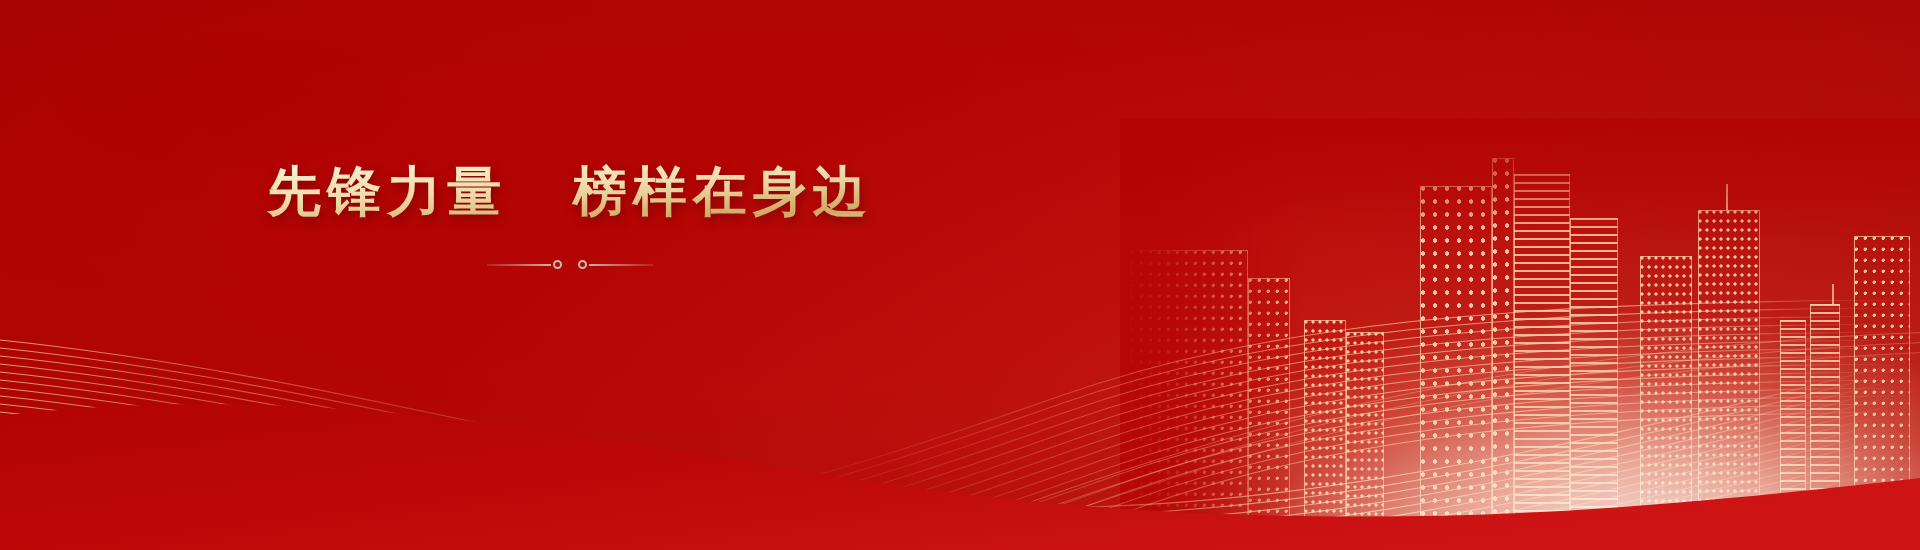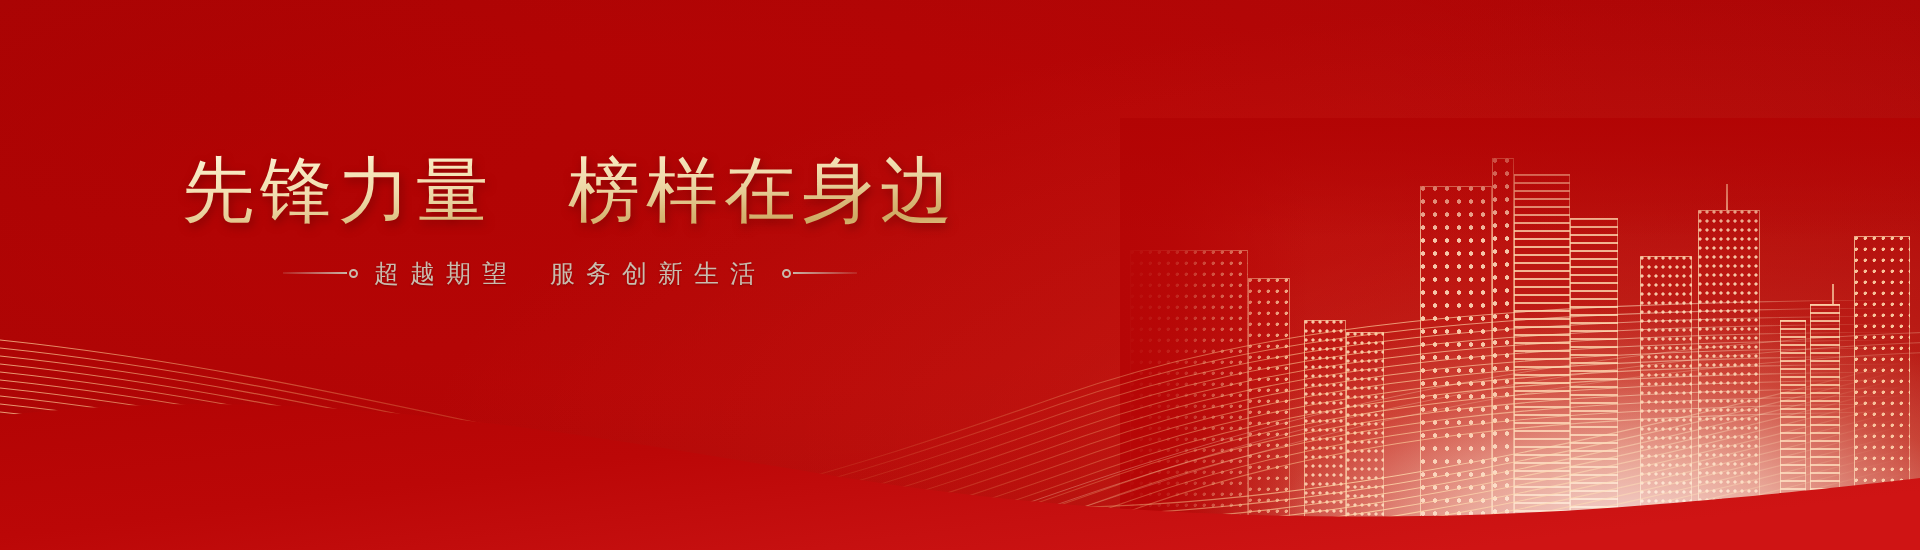--- a/index.html
+++ b/index.html
@@ -90,39 +90,39 @@
   .botwave{position:absolute;left:0;bottom:0;width:1920px;height:230px;pointer-events:none;}
 
   
   .textwrap{
     position:absolute;left:0;top:0;width:1140px;height:550px;
     display:flex;flex-direction:column;align-items:center;justify-content:flex-start;
     padding-top:150px;
   }
   .headline{
     font-family:"DejaVu Sans","Liberation Sans",sans-serif;
-    font-size:72px;
-    font-weight:400;
+    font-size:54px;
+    font-weight:700;
     line-height:1.12;
     letter-spacing:6px;
     white-space:nowrap;
     background:linear-gradient(177deg,
         #fdf4dd 0%,
         #f7e7be 22%,
         #f1dcae 42%,
         #e8cf9a 56%,
         #d9b877 72%,
         #cfa963 86%,
         #e3c68d 100%);
     -webkit-background-clip:text;
     background-clip:text;
     color:transparent;
     -webkit-text-fill-color:transparent;
     filter:drop-shadow(2px 4px 5px rgba(92,0,0,0.55));
-    margin:0;
+    margin:12px;
   }
   .headline .gap{ letter-spacing:0; padding:0 14px; }
 
   .subrow{
     display:flex;align-items:center;justify-content:center;
     gap:16px;
     margin-top:26px;
   }
   .sub-text{
     font-family:"DejaVu Sans","Liberation Sans",sans-serif;
@@ -307,21 +307,20 @@
 
     <h1 class="headline"><span>先锋力量</span><span class="gap">&nbsp;&nbsp;</span><span>榜样在身边</span></h1>
 
     <div class="subrow">
 
       <span class="orn left">
         <span class="bar"></span>
         <span class="dot"></span>
       </span>
 
-      <span class="sub-text"><span>超越期望</span><span class="sp">&nbsp;</span><span>服务创新生活</span></span>
 
       <span class="orn right">
         <span class="dot"></span>
         <span class="bar"></span>
       </span>
 
     </div>
   </div>
 
 </div>

